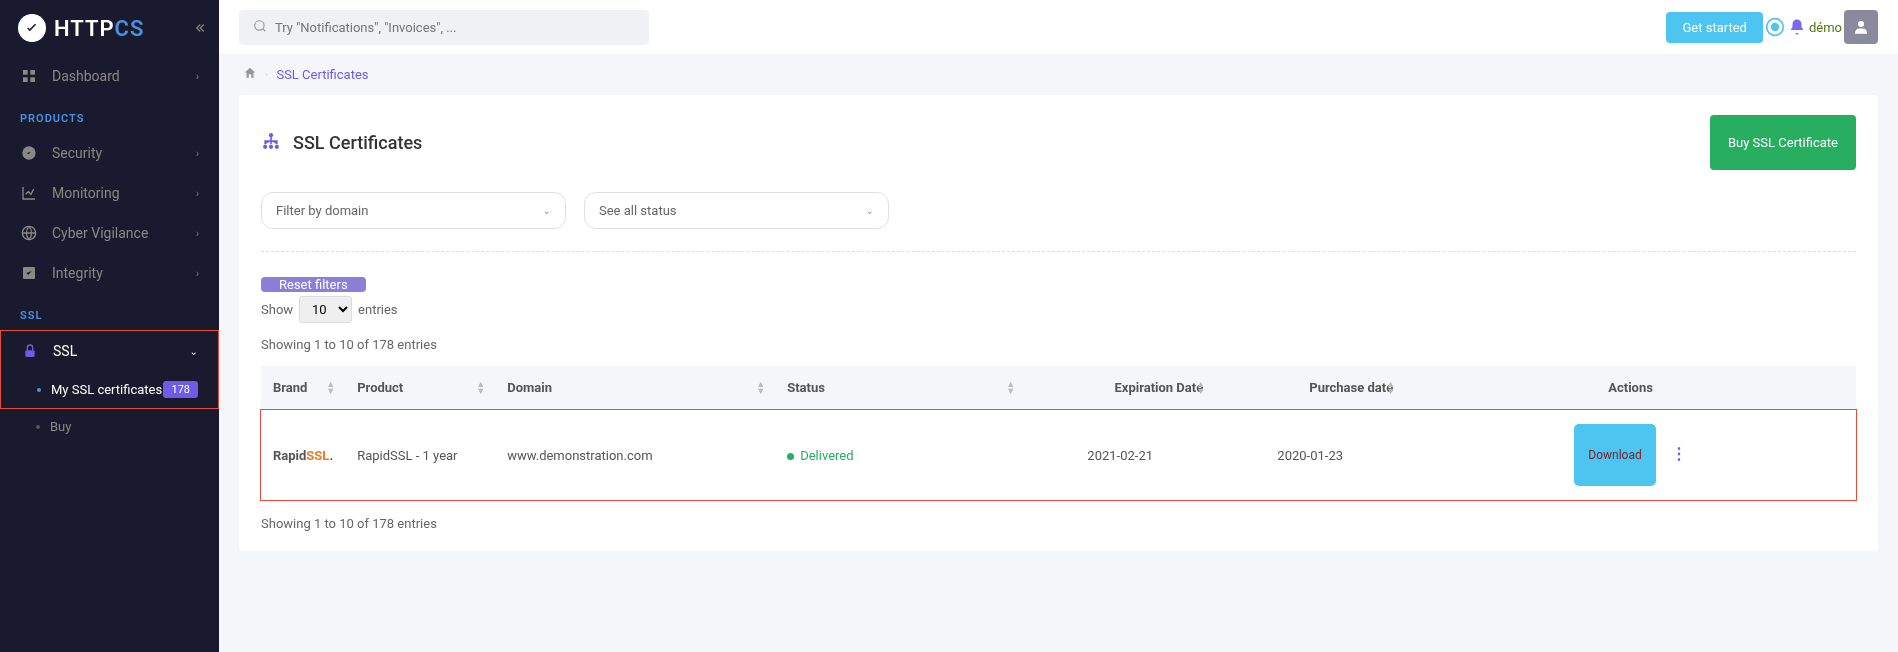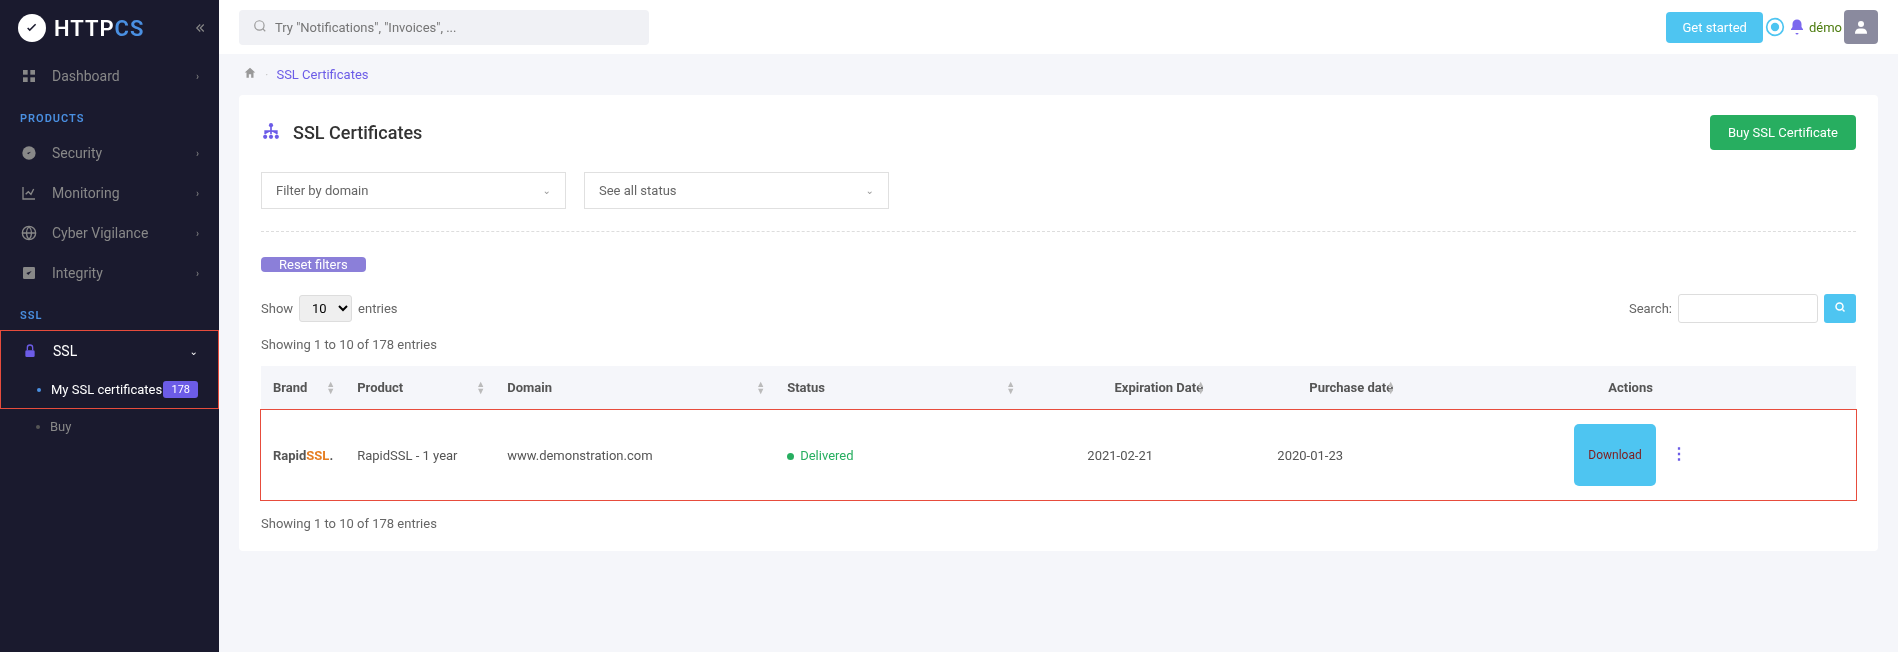--- a/index.html
+++ b/index.html
@@ -33,26 +33,26 @@
 .top-icon.bell{color:#7b68ee}
 .user-name{font-size:13px;color:#4d7c0f}
 .avatar-box{width:34px;height:34px;background:#8a8a9e;border-radius:4px;display:flex;align-items:center;justify-content:center;color:#fff;cursor:pointer}
 .breadcrumb{padding:12px 24px;display:flex;align-items:center;gap:8px;font-size:13px;color:#888}
 .breadcrumb .sep{color:#ccc}
 .breadcrumb .crumb{color:#6c5ce7}
 .content{margin:0 20px 20px;background:#fff;border-radius:4px;padding:20px 22px}
 .page-header{display:flex;align-items:center;margin-bottom:22px}
 .page-header .phicon{color:#6c5ce7;margin-right:12px}
 .page-header h1{font-size:18px;font-weight:500;color:#333}
-.btn-buy{margin-left:auto;background:#27ae60;color:#fff;border:none;padding:10px 18px;border-radius:4px;font-size:13px;cursor:pointer}
+.btn-buy{margin-left:auto;background:#27ae60;color:#fff;border:none;padding:20px 18px;border-radius:4px;font-size:13px;cursor:pointer}
 .filter-row{display:flex;gap:18px;margin-bottom:22px}
-.select-box{border:1px solid #e0e0e0;border-radius:0;padding:10px 14px;font-size:13px;color:#666;display:flex;align-items:center;width:305px;cursor:pointer}
+.select-box{border:1px solid #e0e0e0;border-radius:12px;padding:10px 14px;font-size:13px;color:#666;display:flex;align-items:center;width:305px;cursor:pointer}
 .select-box .chev{margin-left:auto;font-size:10px;color:#999}
 .dashed-line{border-top:1px dashed #ddd;margin-bottom:22px}
-.btn-reset{background:#8b7fd9;color:#fff;border:none;padding:0 18px;border-radius:4px;font-size:13px;cursor:pointer;margin-bottom:22px}
+.btn-reset{background:#8b7fd9;color:#fff;border:none;padding:0 18px;border-radius:4px;font-size:13px;cursor:pointer;margin-bottom:4px}
 .table-controls{display:flex;align-items:center;margin-bottom:14px;font-size:13px;color:#666}
 .entries-select{border:1px solid #ddd;border-radius:3px;padding:4px 8px;margin:0 6px;font-size:13px}
 .search-right{margin-left:auto;display:flex;align-items:center;gap:6px}
 .search-right input{border:1px solid #ddd;border-radius:3px;padding:6px 10px;font-size:13px;width:140px}
 .search-btn{background:#4ec5f1;border:none;color:#fff;padding:7px 10px;border-radius:3px;cursor:pointer}
 .info-text{font-size:13px;color:#666;margin-bottom:14px}
 table{width:100%;border-collapse:collapse}
 thead th{text-align:left;padding:14px 12px;font-size:13px;font-weight:700;color:#555;background:#f5f6fa;position:relative}
 thead th .sort{position:absolute;right:10px;top:50%;transform:translateY(-50%);font-size:9px;color:#bbb;line-height:7px}
 tbody tr.highlighted{outline:1.5px solid #e74c3c}
@@ -248,30 +248,20 @@
       <div class="dashed-line"></div>
 
       <button class="btn-reset">Reset filters</button>
 
       <div class="table-controls">
         <span>Show</span>
         <select class="entries-select">
           <option>10</option>
         </select>
         <span>entries</span>
-        <div class="search-right">
-          <span>Search:</span>
-          <input type="text" style="">
-          <button class="search-btn">
-            <svg width="12" height="12" viewBox="0 0 24 24" fill="none" stroke="#fff" stroke-width="3">
-                <circle cx="11" cy="11" r="7"></circle>
-                <path d="M21 21l-4-4"></path>
-              </svg>
-          </button>
-        </div>
       </div>
 
       <div class="info-text">Showing 1 to 10 of 178 entries</div>
 
       <table>
         <thead>
           <tr>
             <th style="width:80px"><span>Brand</span><span class="sort">▲<br>▼</span></th>
             <th style="width:150px"><span>Product</span><span class="sort">▲<br>▼</span></th>
             <th style="width:280px"><span>Domain</span><span class="sort">▲<br>▼</span></th>

